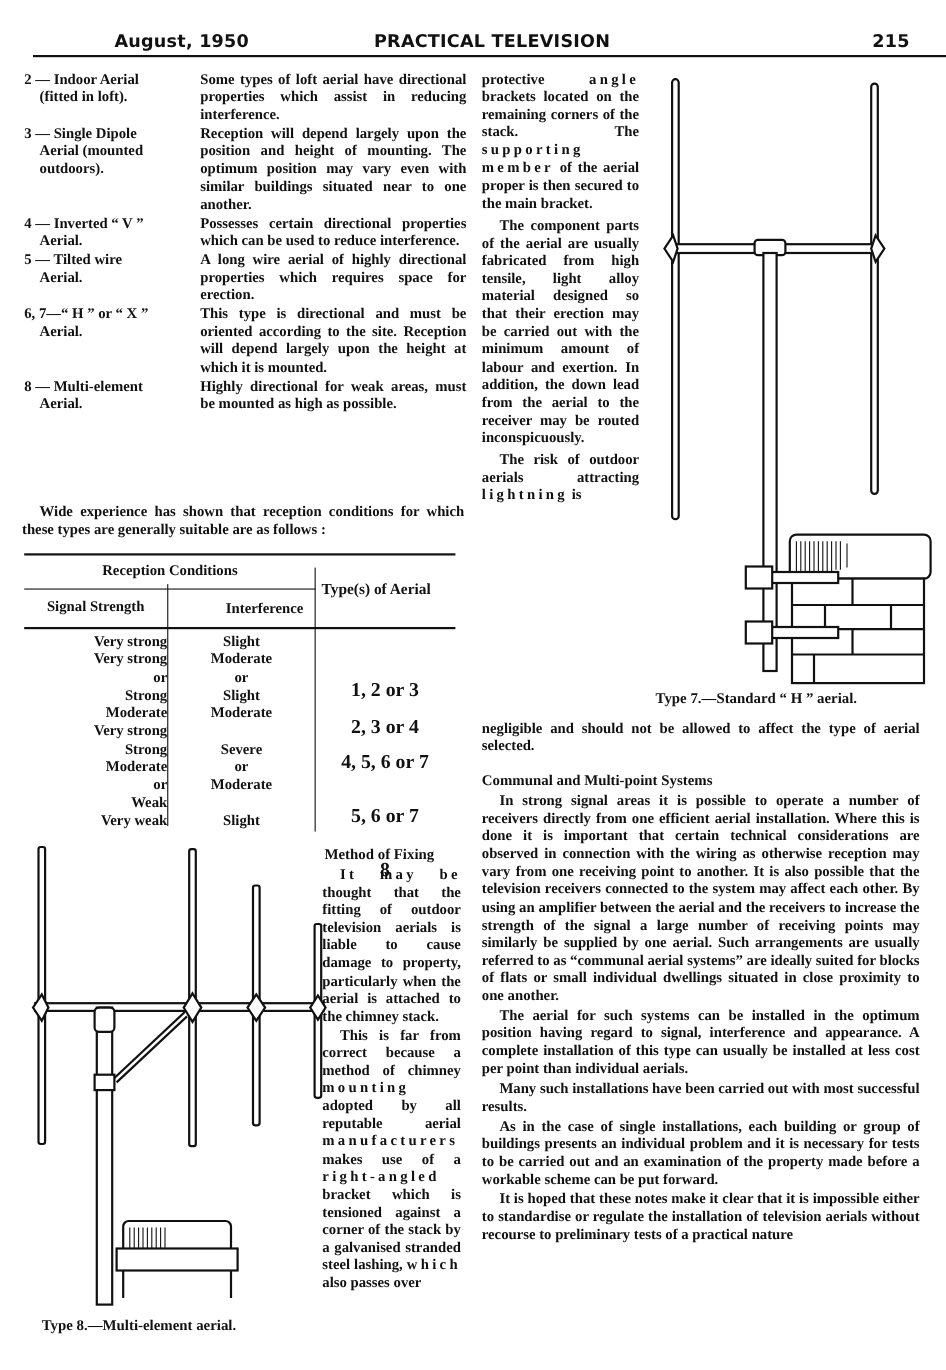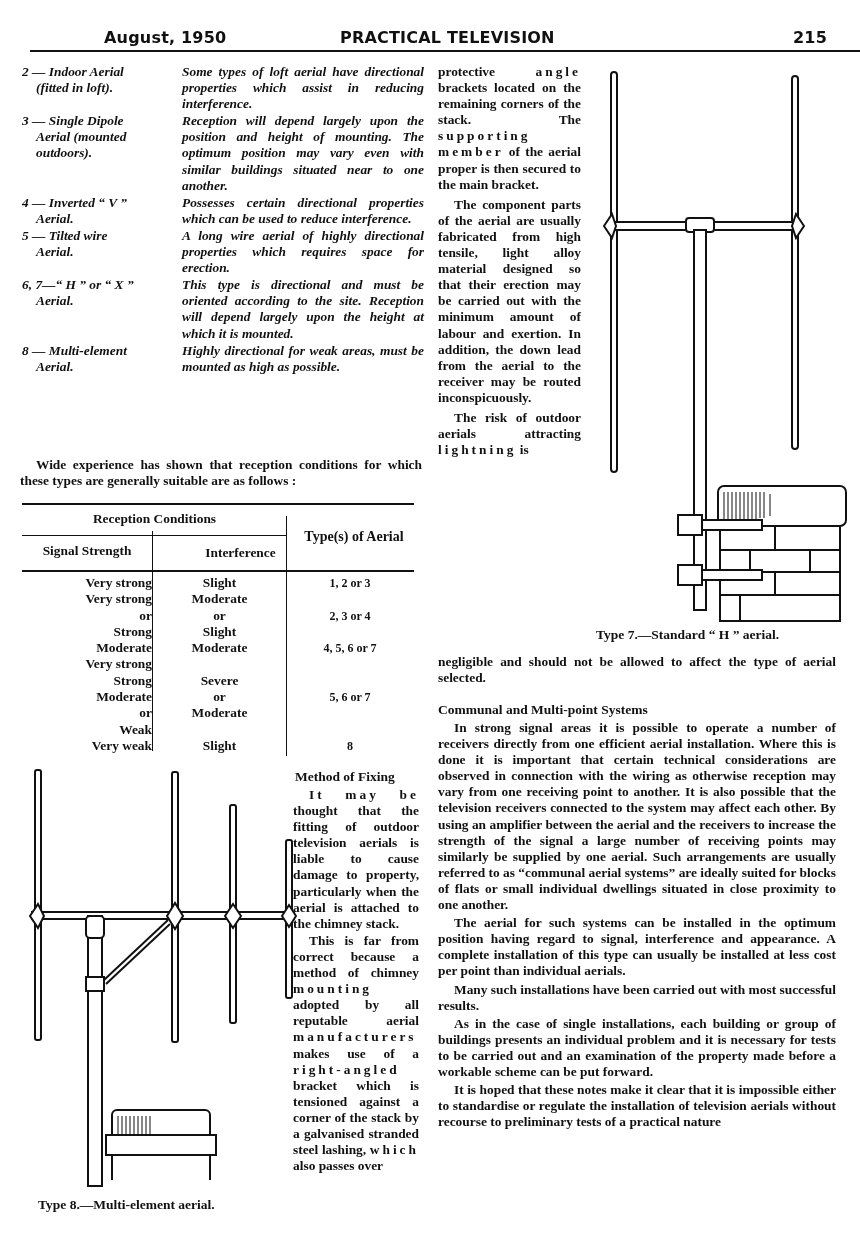--- a/index.html
+++ b/index.html
@@ -7,43 +7,43 @@
   body { position: relative; font-family: "Liberation Serif", "DejaVu Serif", serif; color: #111; font-size: 13.4px; line-height: 16.1px; }
 
   
   .hdr { position: absolute; top: 30px; font-family: "DejaVu Sans", "Liberation Sans", sans-serif; font-weight: bold; font-size: 16px; letter-spacing: 0.2px; }
   #hdr-date { left: 60px; margin-left: 44px; }
   #hdr-title { left: 340px; }
   #hdr-page { left: 793px; }
   .hdr-rule { position: absolute; top: 50px; left: 30px; width: 830px; height: 2px; background: #111; }
 
   
-  .types { position: absolute; left: 22px; top: 64px; width: 402px; font-style: italic; }
+  .types { position: absolute; left: 22px; top: 64px; width: 402px; }
   .type-row { display: flex; margin-bottom: 1px; }
   .type-name { width: 160px; padding-left: 0; font-weight: bold; }
   .type-name .ind { display: block; padding-left: 14px; }
   .type-desc { width: 242px; text-align: justify; font-weight: bold; }
 
   .intro { position: absolute; left: 20px; top: 457px; width: 402px; text-align: justify; text-indent: 16px; font-weight: bold; }
 
   
   .tbl { position: absolute; left: 22px; top: 503px; width: 392px; font-weight: bold; }
   .tbl-top-rule { position: absolute; left: 0; top: 0; width: 392px; height: 1.5px; background: #111; }
   .tbl-hdr-group { position: absolute; left: 0; top: 8px; width: 265px; text-align: center; }
-  .tbl-hdr-type { position: absolute; left: 268px; top: 26px; width: 128px; text-align: center; font-size: 14px; font-family: Liberation Serif, serif; }
+  .tbl-hdr-type { position: absolute; left: 256px; top: 26px; width: 128px; text-align: center; font-size: 14px; font-family: Liberation Serif, serif; }
   .tbl-hdr-sig { position: absolute; left: 0; top: 40px; width: 130px; text-align: center; }
   .tbl-hdr-int { position: absolute; left: 130px; top: 42px; width: 135px; text-align: center; padding-left: 42px; }
   .tbl-rule-mid { position: absolute; left: 0; top: 32px; width: 265px; height: 1px; background: #111; }
   .tbl-rule-hdr { position: absolute; left: 0; top: 67px; width: 392px; height: 1.5px; background: #111; }
   .tbl-vline1 { position: absolute; left: 130px; top: 28px; width: 1px; height: 220px; background: #111; }
   .tbl-vline2 { position: absolute; left: 264px; top: 13px; width: 1px; height: 240px; background: #111; }
   .tbl-col { position: absolute; top: 72px; text-align: center; line-height: 16.3px; }
   .c-sig { left: 0; width: 130px; text-align: right; }
   .c-int { left: 130px; width: 135px; }
-  .c-type { left: 264px; width: 128px; font-size: 12px; }
+  .c-type { left: 264px; width: 128px; font-size: 18px; margin-top: 44px; }
   .tbl-col div { height: 16.3px; }
 
   
   .mid { position: absolute; left: 438px; top: 64px; width: 143px; text-align: justify; font-weight: bold; }
   .mid p { margin-bottom: 4px; }
   .mid p.ind { text-indent: 16px; }
   .spaced { letter-spacing: 3px; }
 
   .caption { position: absolute; font-weight: bold; font-size: 13.5px; white-space: nowrap; text-align: right; }
   #cap7 { left: 596px; top: 627px; }

